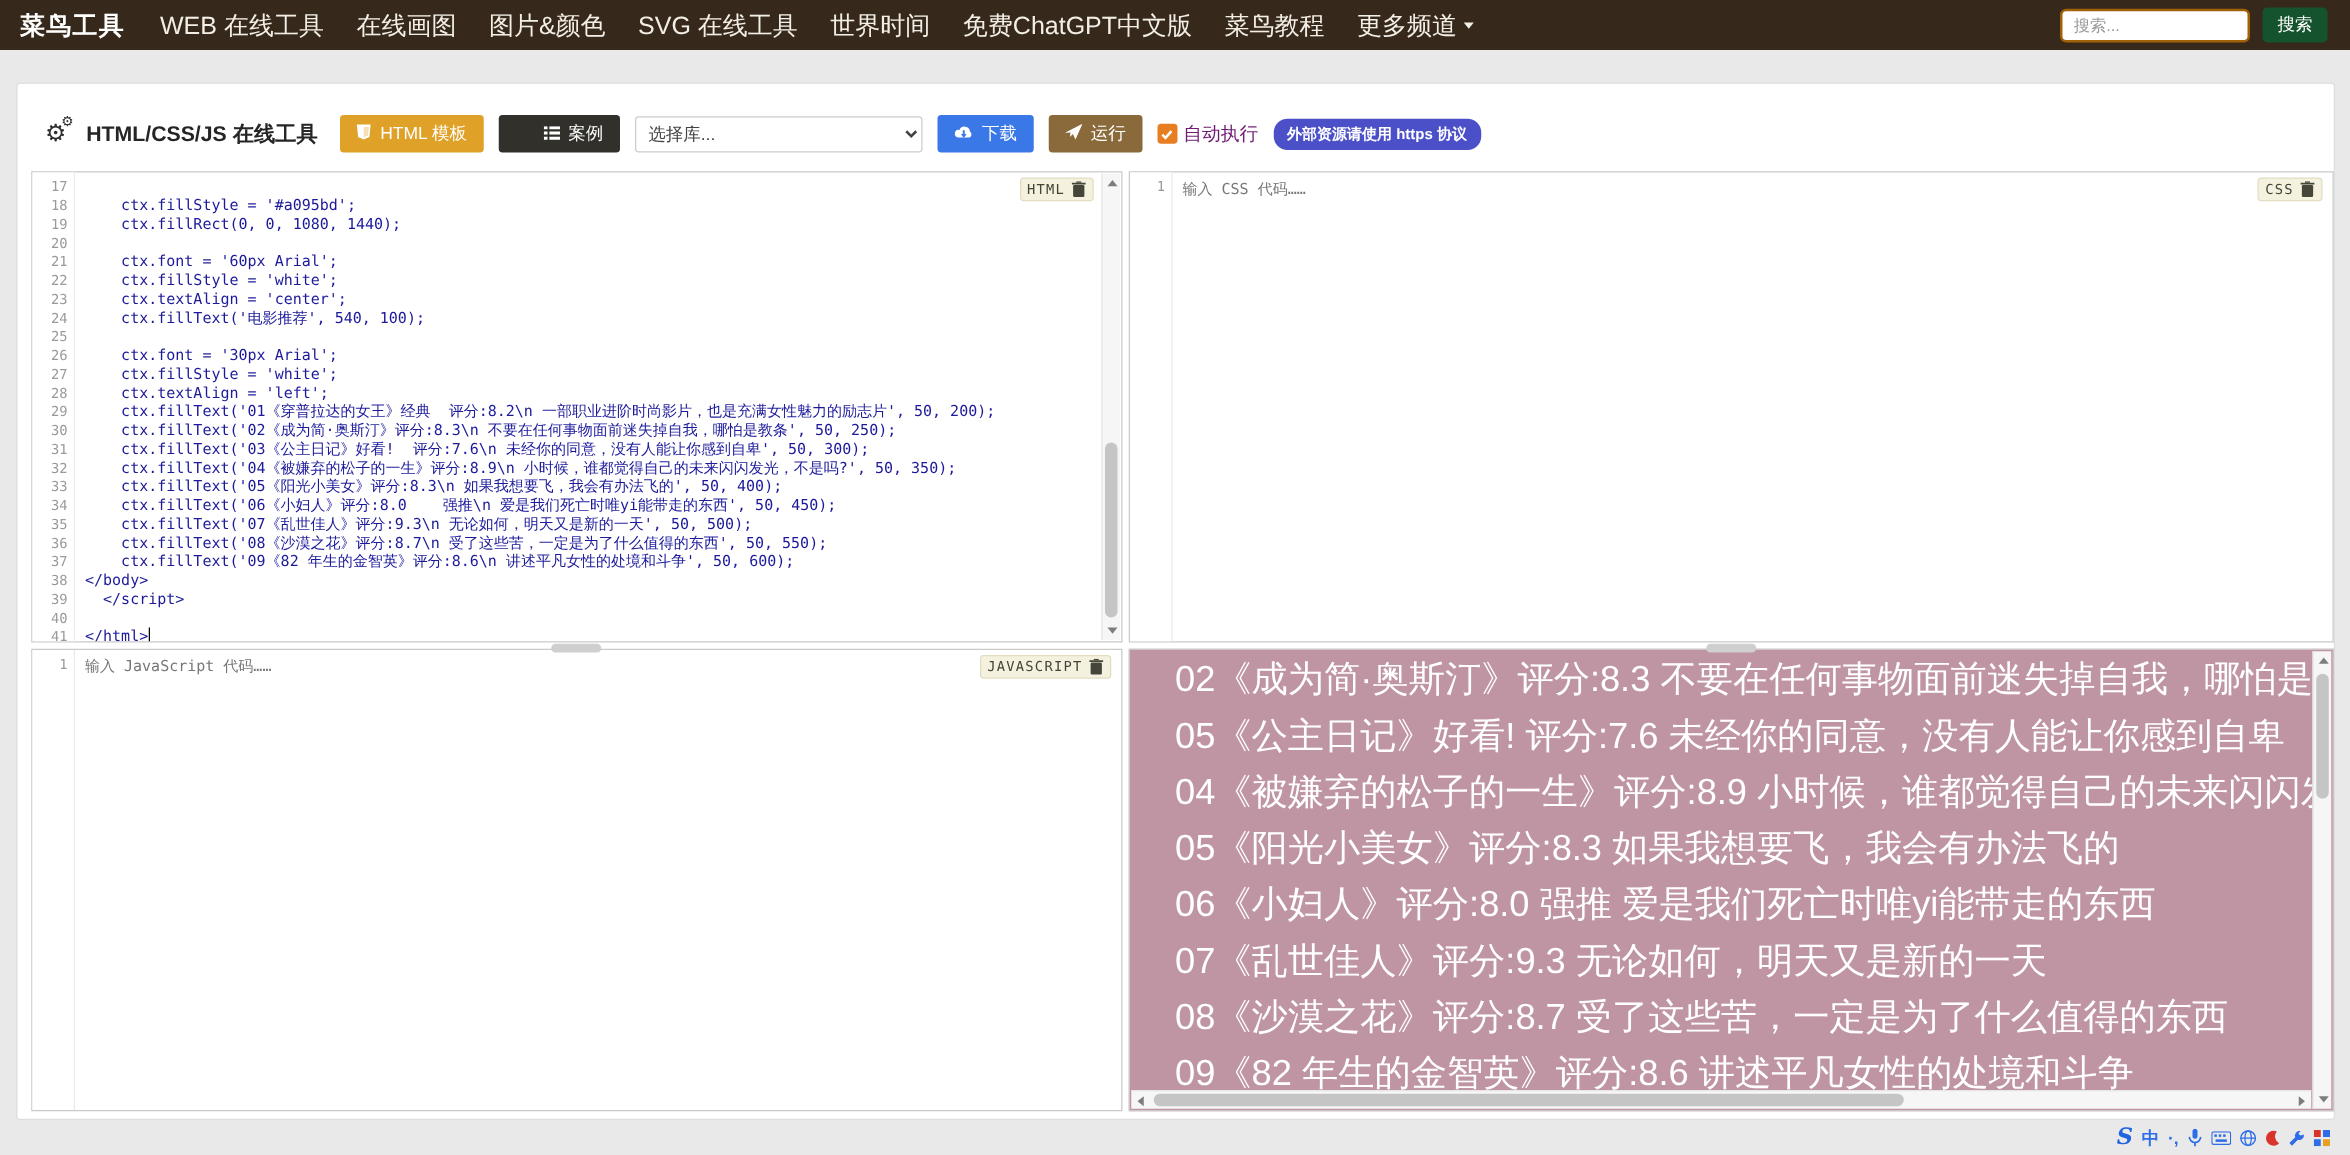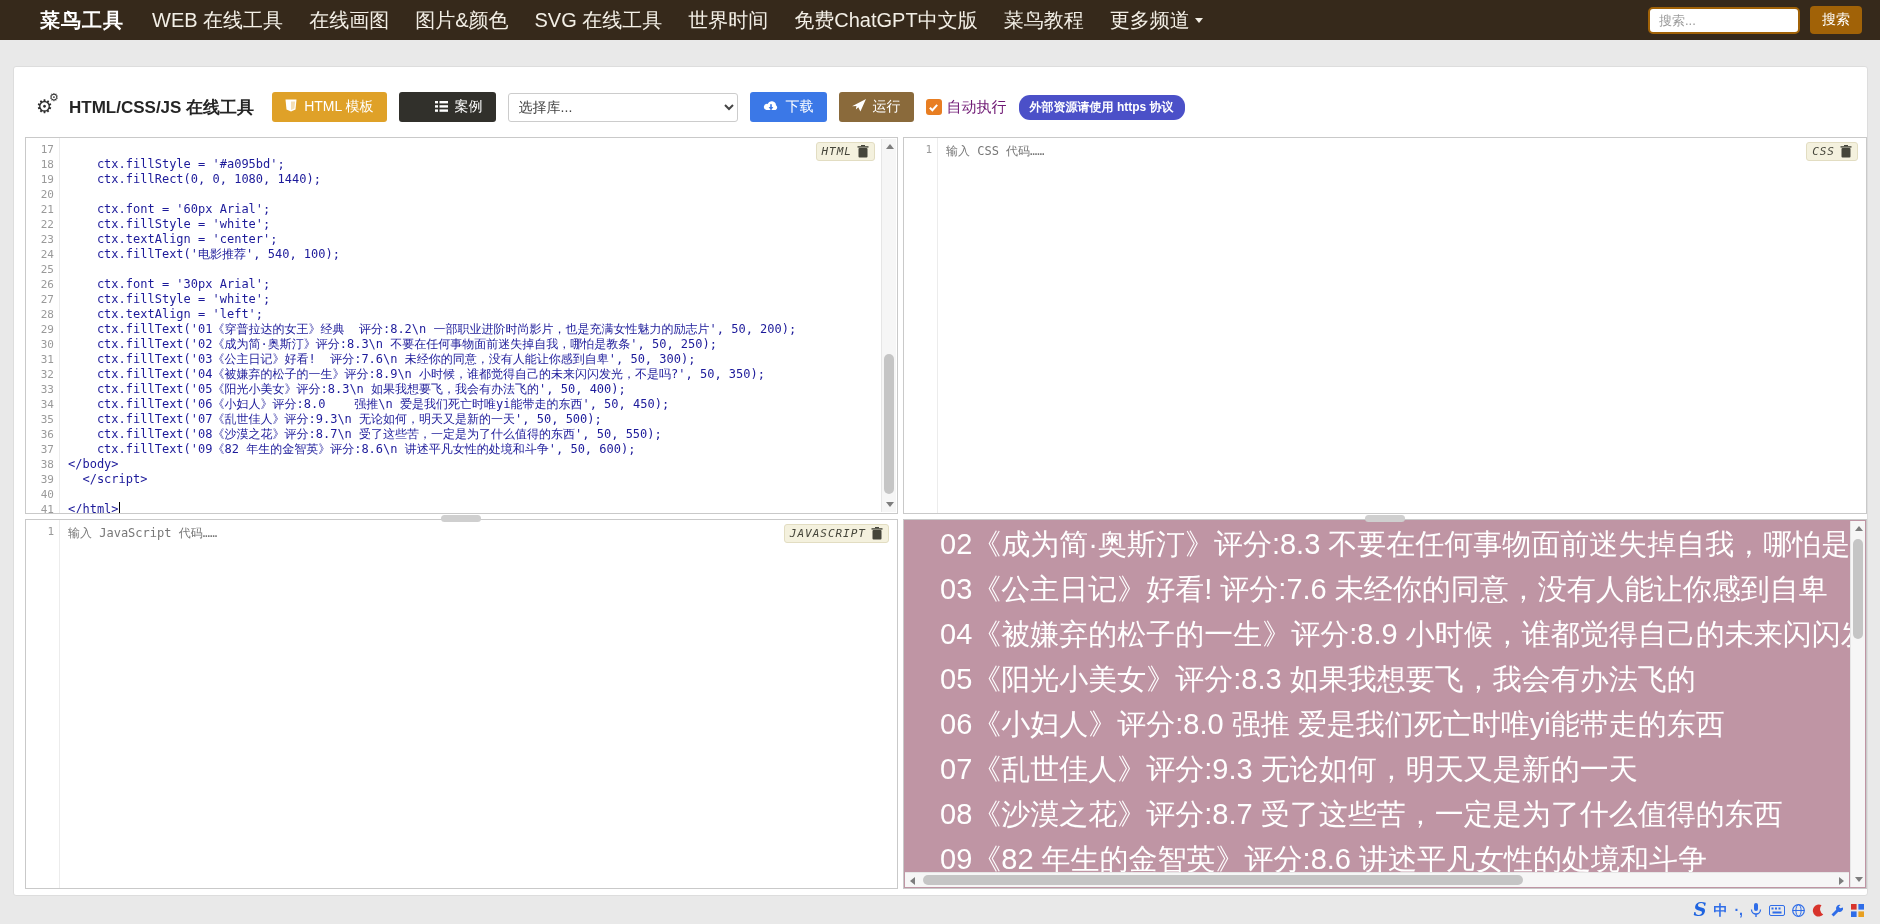--- a/index.html
+++ b/index.html
@@ -2,29 +2,29 @@
 <html lang="zh"><head>
 <meta charset="utf-8">
 <style>
   * { margin:0; padding:0; box-sizing:border-box; }
   html,body { width:1880px; height:924px; overflow:hidden;
     font-family:"Liberation Sans", sans-serif; background:#e9e9e9; }
 
   
   .nav { position:absolute; left:0; top:0; width:1880px; height:40px;
     background:#36291b; display:flex; align-items:center; padding:0 18px 0 16px; }
-  .nav-logo { color:#fff; font-size:20px; font-weight:bold; letter-spacing:1px; margin-right:28px;margin-left:24px; }
+  .nav-logo { color:#fff; font-size:20px; font-weight:bold; letter-spacing:1px; margin-right:28px; }
   .nav-menu { display:flex; align-items:center; gap:26px; flex:1; }
   .nav-item { color:#f3efe6; font-size:20px; cursor:pointer; display:flex; align-items:center; gap:5px; white-space:nowrap; }
   .caret-down { width:0; height:0; border-left:4px solid transparent; border-right:4px solid transparent; border-top:5px solid #f3efe6; display:inline-block; }
   .nav-search { display:flex; align-items:center; gap:10px; }
   .nav-search input { width:152px; height:27px; border:2px solid #a16207; border-radius:5px;
     padding:0 9px; font-size:13px; color:#333; outline:none; }
   .nav-search input::placeholder { color:#9a9a9a; }
-  .btn-search { height:28px; padding:0 12px; background:#a16207; border:none; border-radius:4px;
+  .btn-search { height:28px; padding:0 12px; background:#14532d; border:none; border-radius:4px;
     color:#fff; font-size:14px; cursor:pointer; }
 
   
   .panel { position:absolute; left:13px; top:66px; width:1855px; height:830px;
     background:#fff; border:1px solid #ddd; border-radius:3px; }
 
   
   .toolbar { position:absolute; left:24px; top:24px; height:32px; display:flex; align-items:center; gap:12px; }
   .tool-title { display:flex; align-items:center; gap:7px; margin-right:6px; }
   .gears { position:relative; width:24px; height:24px; color:#2f2f2f; }
@@ -49,21 +49,21 @@
 
   
   .pane { position:absolute; background:#fff; border:1px solid #c9c9c9; }
   .pane-html    { left:11px;  top:70px;  width:873px; height:377px; }
   .pane-css     { left:889px; top:70px;  width:964px; height:377px; }
   .pane-js      { left:11px;  top:452px; width:873px; height:370px; }
   .pane-preview { left:889px; top:452px; width:964px; height:370px; overflow:hidden; }
 
   .chip { position:absolute; top:4px; z-index:3; background:#f4f1de; border:1px solid #e2ddc2;
     border-radius:3px; padding:2px 5px; display:flex; align-items:center; gap:5px;
-    font-family:"DejaVu Sans Mono", monospace; font-size:11px; color:#45453a; letter-spacing:1px;font-style:italic; }
+    font-family:"DejaVu Sans Mono", monospace; font-size:11px; color:#45453a; letter-spacing:1px; }
   .chip svg { width:12px; height:13px; }
 
   .gutter { position:absolute; left:0; top:0; bottom:0; width:34px; padding:4px 5px 0 0;
     text-align:right; font-family:"DejaVu Sans Mono", monospace; font-size:11px; color:#9a9a9a;
     border-right:1px solid #ececec; background:#fff; }
   .gutter div { height:15px; line-height:15px; }
   .code-area { position:absolute; left:42px; top:4px; right:18px; bottom:0;
     font-family:"DejaVu Sans Mono", monospace; font-size:12px; color:#1c1a9a; overflow:hidden; }
   .code-area div { height:15px; line-height:15px; white-space:pre; }
   .code-caret { display:inline-block; width:1px; height:13px; background:#000; vertical-align:-2px; }
@@ -313,21 +313,21 @@
     </div>
     <div class="gutter">
         <div>1</div>
       </div>
     <div class="placeholder">输入 JavaScript 代码……</div>
   </div>
 
   <div class="pane pane-preview" style="background: rgb(191, 149, 164);">
     <div class="preview-canvas" id="preview-lines" style="background: rgb(191, 149, 164); color: rgb(255, 255, 255); padding-top: 2px;">
         <div>02《成为简·奥斯汀》评分:8.3  不要在任何事物面前迷失掉自我，哪怕是教条</div>
-        <div>03《公主日记》好看!  评分:7.6  未经你的同意，没有人能让你感到自卑</div>
+        <div>05《公主日记》好看!  评分:7.6  未经你的同意，没有人能让你感到自卑</div>
         <div>04《被嫌弃的松子的一生》评分:8.9  小时候，谁都觉得自己的未来闪闪发光，不是吗?</div>
         <div>05《阳光小美女》评分:8.3  如果我想要飞，我会有办法飞的</div>
         <div>06《小妇人》评分:8.0    强推  爱是我们死亡时唯yi能带走的东西</div>
         <div>07《乱世佳人》评分:9.3  无论如何，明天又是新的一天</div>
         <div>08《沙漠之花》评分:8.7  受了这些苦，一定是为了什么值得的东西</div>
         <div>09《82 年生的金智英》评分:8.6  讲述平凡女性的处境和斗争</div>
       </div>
     <div class="vscroll">
       <div class="sb-arrow" style="top:0;">
           <span class="tri-up"></span>

